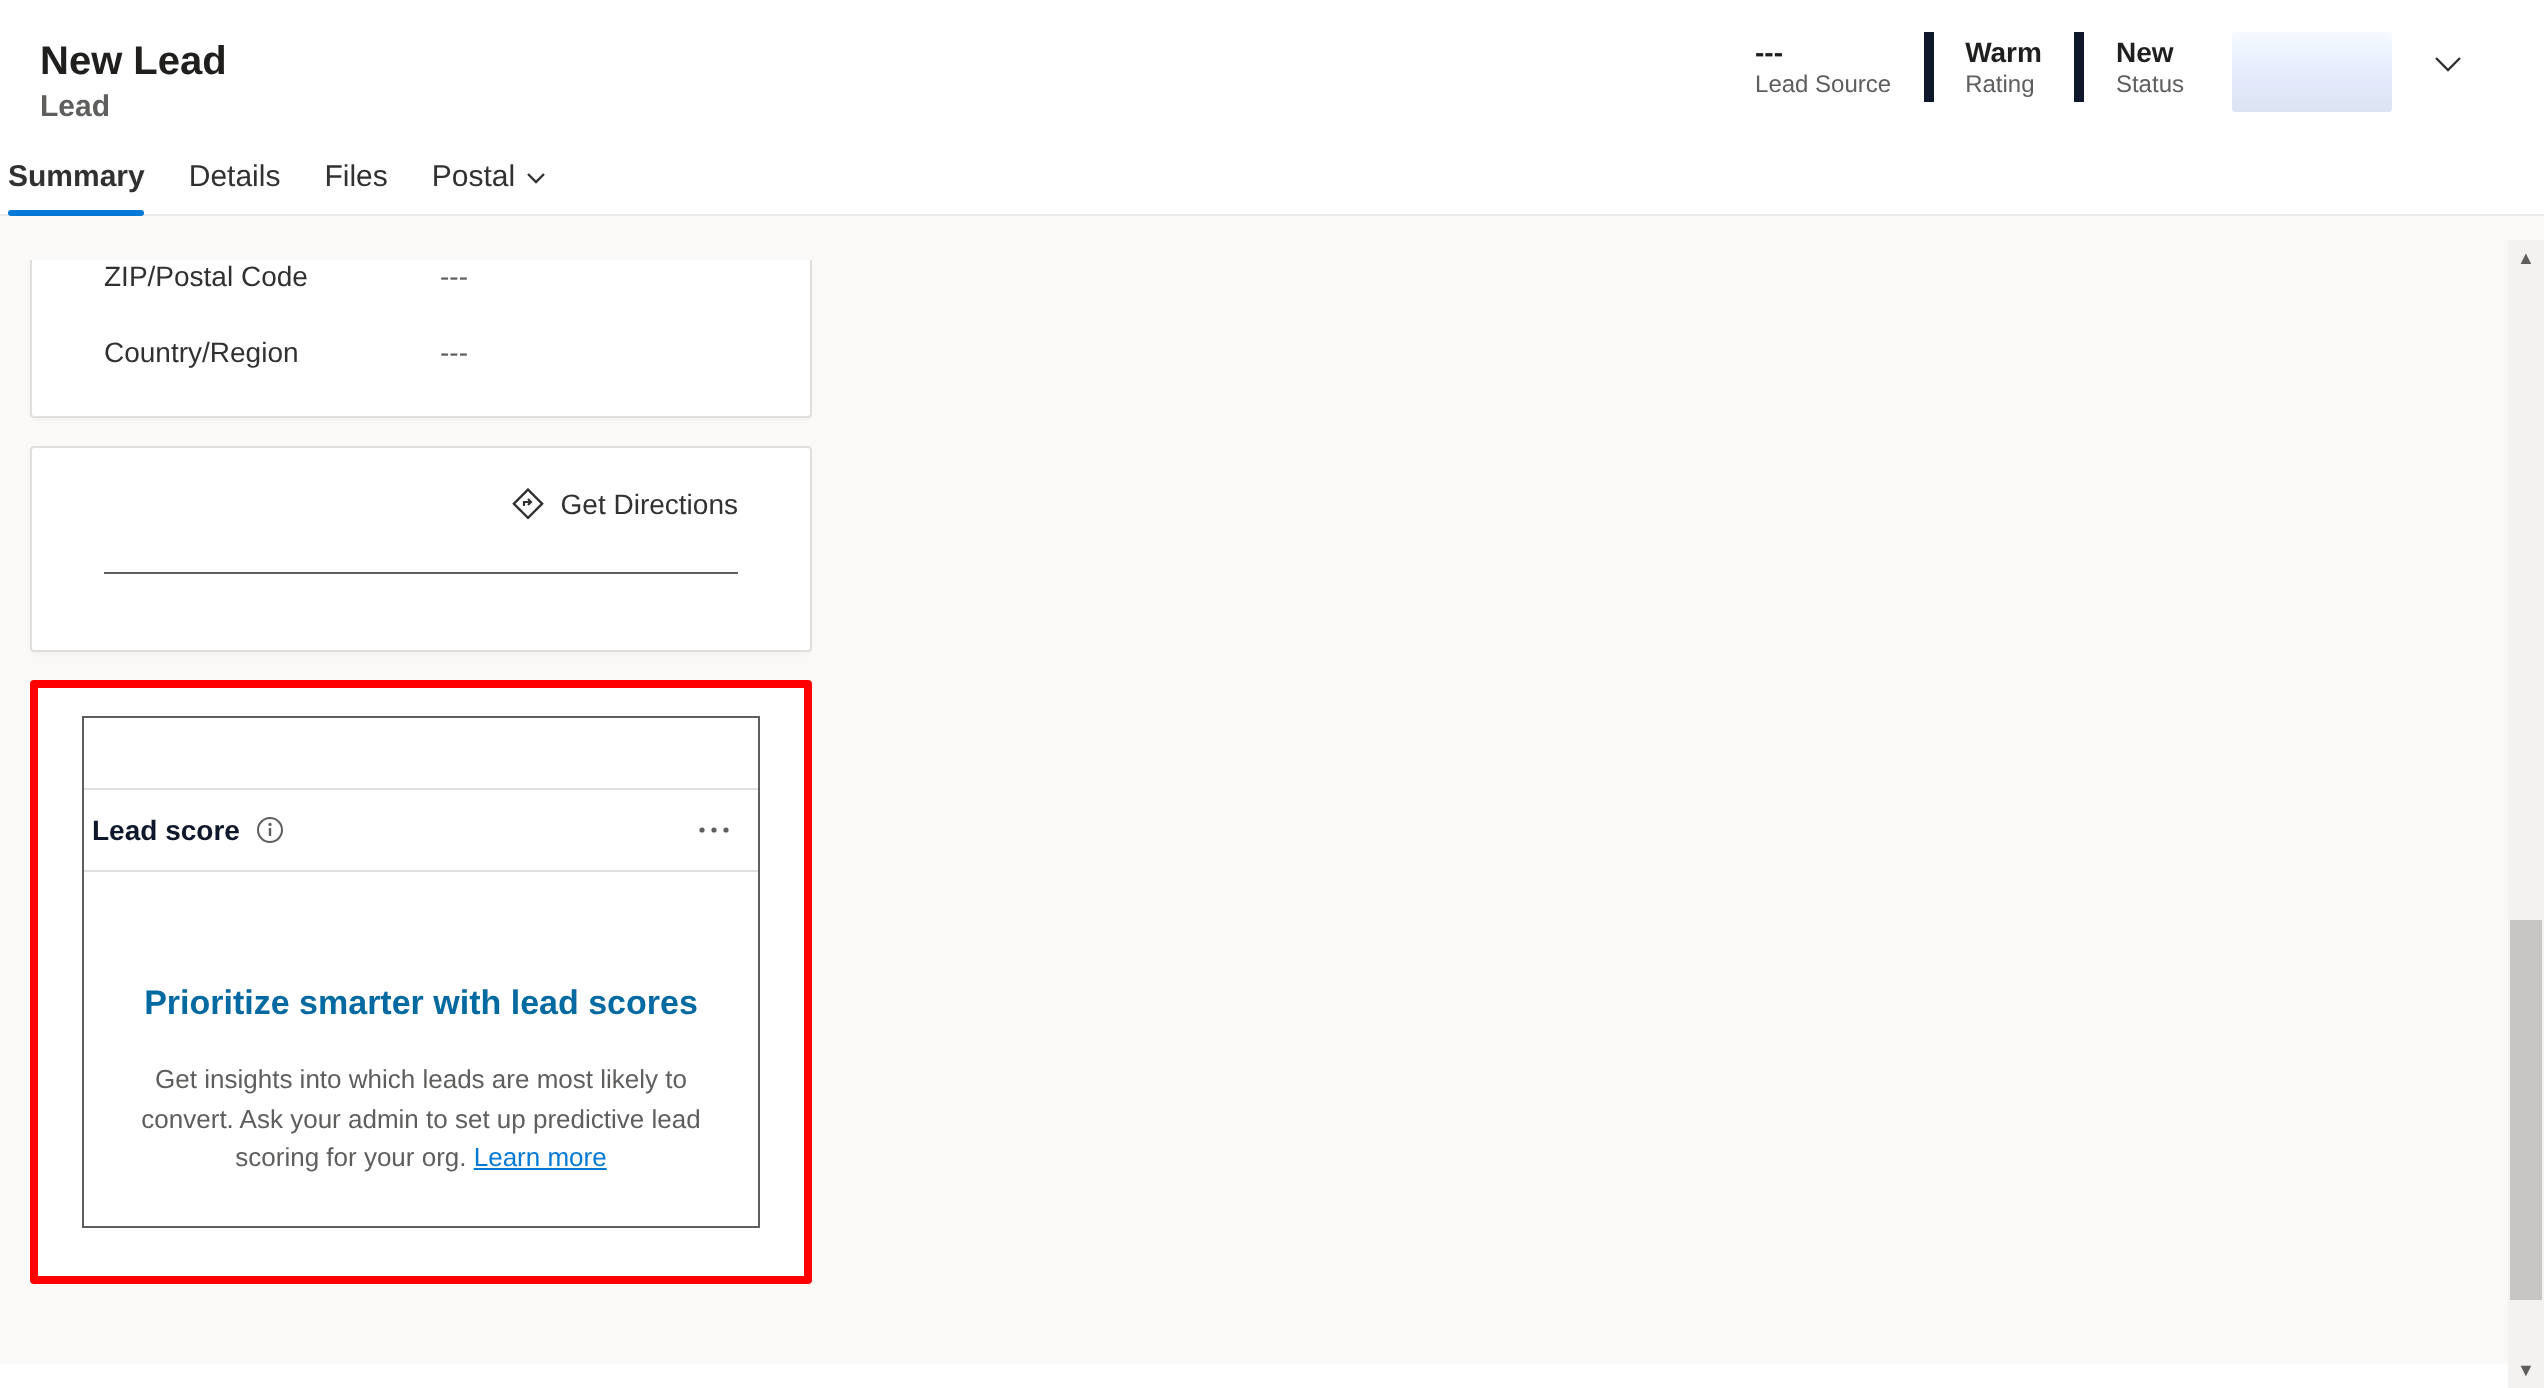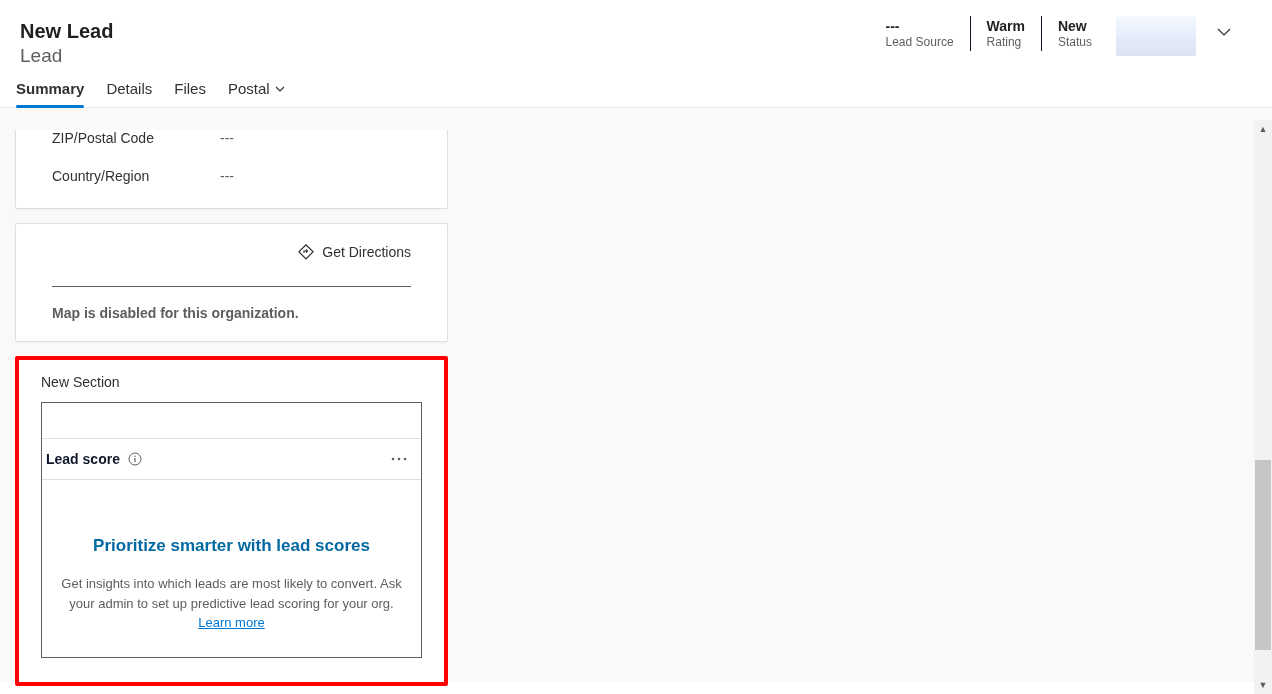--- a/index.html
+++ b/index.html
@@ -1,36 +1,36 @@
 <!DOCTYPE html>
 <html><head>
 <meta charset="utf-8">
 <style>
 * { box-sizing: border-box; margin: 0; padding: 0; }
 body { font-family: "Segoe UI", Arial, sans-serif; font-size: 14px; color: #323130; background: #fff; width: 1272px; height: 694px; overflow: hidden; position: relative; }
 
 .header-top { display: flex; justify-content: space-between; align-items: flex-start; padding: 20px 32px 0 20px; height: 62px; }
 .header-left { }
 .page-title { font-size: 20px; font-weight: 600; color: #201f1e; }
-.page-subtitle { font-size: 19px; color: #605e5c; margin-top: 2px; }
+.page-subtitle { font-size: 15px; color: #605e5c; margin-top: 2px; font-weight: bold; }
 .header-right { display: flex; align-items: flex-start; gap: 0; margin-top: -4px; }
-.header-field { padding: 2px 16px; border-left: 1px solid #0f172a; }
+.header-field { padding: 2px 16px; border-left: 5px solid #0f172a; }
 .header-field:first-child { border-left: none; }
 .header-field .val { font-weight: 600; font-size: 14px; color: #201f1e; }
 .header-field .lbl { font-size: 12px; color: #605e5c; margin-top: 1px; }
 .header-img { width: 80px; height: 40px; background: linear-gradient(to bottom, #f5faff 0%, #e3e9fa 60%, #dce4f3 100%); border-radius: 2px; margin-left: 8px; }
 .chevron-btn { width: 32px; height: 32px; display: flex; align-items: center; justify-content: center; margin-left: 12px; cursor: pointer; }
 
-.tabs { display: flex; gap: 22px; padding: 0 16px; border-bottom: 1px solid #edebe9; margin-top: 8px; }
+.tabs { display: flex; gap: 22px; padding: 0 4px; border-bottom: 1px solid #edebe9; margin-top: 8px; }
 .tab { padding: 10px 0; font-size: 15px; color: #323130; cursor: pointer; position: relative; font-weight: 400; display: flex; align-items: center; gap: 4px; }
 .tab.active { font-weight: 600; }
 .tab.active::after { content: ""; position: absolute; left: 0; right: 0; bottom: -1px; height: 3px; background: #0078d4; border-radius: 2px; }
 
 .content { display: flex; height: calc(694px - 120px); position: relative; }
-.left-col { width: 448px; padding: 0 0 0 15px; background: #faf9f8; overflow: visible; }
+.left-col { width: 406px; padding: 0 0 0 15px; background: #faf9f8; overflow: visible; }
 .right-col { flex: 1; background: #faf9f8; }
 
 .card { background: #fff; border: 1px solid #e1dfdd; border-radius: 2px; margin-bottom: 14px; box-shadow: 0 1px 2px rgba(0,0,0,0.03); }
 
 .address-card { padding: 0 36px 24px 36px; margin-top: 0; border-top: none; border-top-left-radius: 0; border-top-right-radius: 0; }
 .addr-row { display: flex; margin-top: 22px; }
 .addr-label { width: 168px; font-size: 14px; color: #323130; }
 .addr-value { font-size: 14px; color: #605e5c; }
 
 .map-card { padding: 20px 36px 20px 36px; }
@@ -123,25 +123,23 @@
     </div>
 
     <div class="card map-card">
       <div class="get-dir-row">
         <svg width="16" height="16" viewBox="0 0 16 16">
             <rect x="8" y="0.8" width="10" height="10" transform="rotate(45 8 0.8)" stroke="#323130" stroke-width="1.2" fill="none"></rect>
             <path d="M6 9 L6 7 L9 7 M8 5.5 L9.5 7 L8 8.5" stroke="#323130" stroke-width="1.1" fill="none"></path>
           </svg>
         <span class="get-dir-text">Get Directions</span>
       </div>
-      <div class="map-msg">Map is disabled for this organization.</div>
     </div>
 
     <div class="highlight-box">
-      <div class="section-title">New Section</div>
       <div class="inner-card">
         <div class="inner-blank"></div>
         <div class="inner-header">
           <div class="inner-header-left">
             <span class="inner-title">Lead score</span>
             <svg width="14" height="14" viewBox="0 0 14 14">
                 <circle cx="7" cy="7" r="6" stroke="#605e5c" stroke-width="1" fill="none"></circle>
                 <circle cx="7" cy="4.2" r="0.8" fill="#605e5c"></circle>
                 <rect x="6.4" y="6" width="1.2" height="4" fill="#605e5c"></rect>
               </svg>

